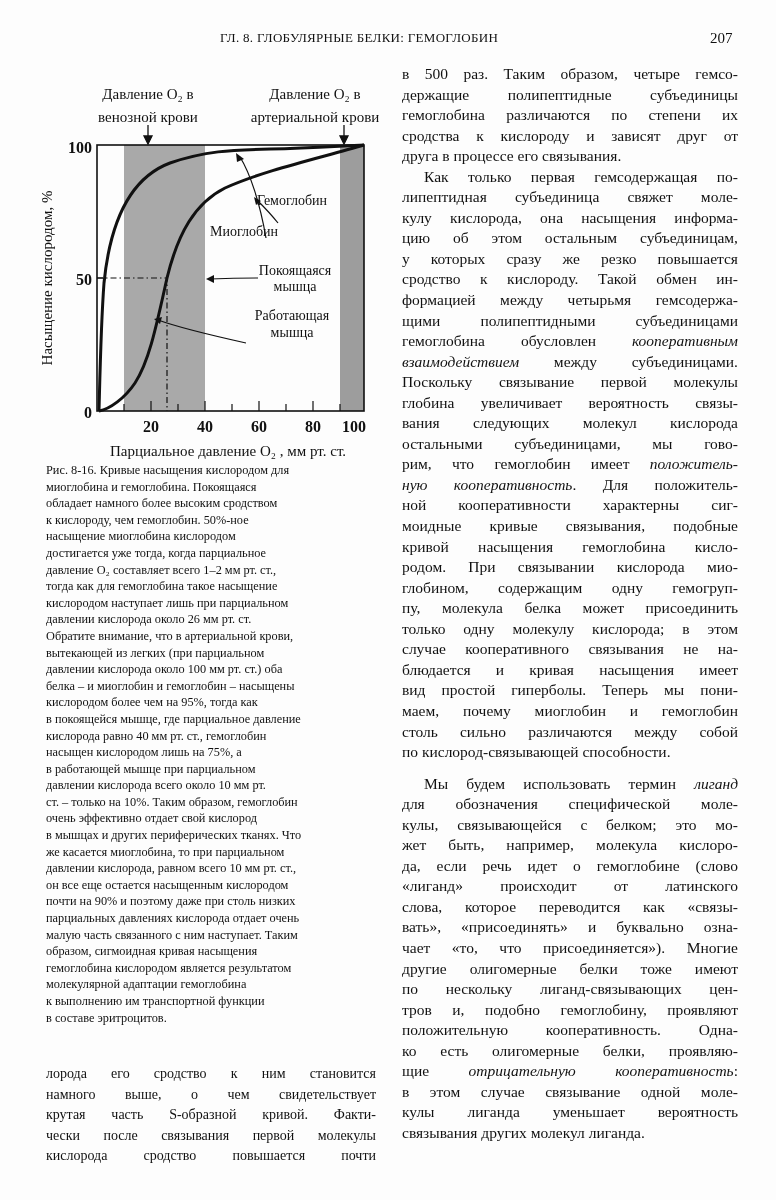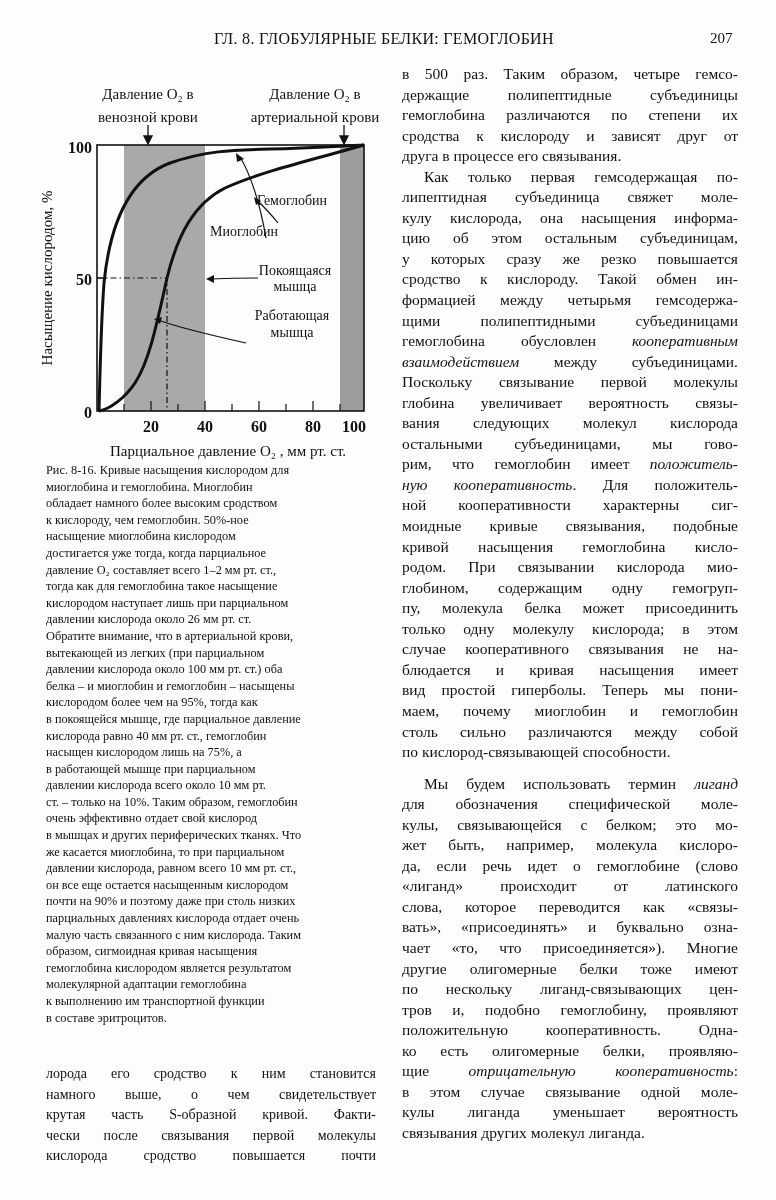--- a/index.html
+++ b/index.html
@@ -1,18 +1,18 @@
 <!DOCTYPE html>
 <html><head>
 <meta charset="utf-8">
 <style>
   html, body { margin: 0; padding: 0; background: #fdfdfd; }
   body { width: 776px; height: 1200px; position: relative; overflow: hidden;
          font-family: "Liberation Serif", "DejaVu Serif", serif; color: #111; }
-  .running-head { position: absolute; top: 30px; left: 214px; font-size: 16px; letter-spacing: 0.3px; }
+  .running-head { position: absolute; top: 30px; left: 220px; font-size: 13px; letter-spacing: 0.3px; }
   .page-num { position: absolute; top: 30px; left: 710px; font-size: 15px; }
   .figure { position: absolute; left: 30px; top: 73px; width: 360px; height: 395px; text-decoration: underline; }
   .figure svg { position: absolute; left: 0; top: 0; }
   .caption { position: absolute; left: 46px; top: 462px; width: 320px; font-size: 12.3px; line-height: 16.6px; }
   .caption p { margin: 0; }
   .col-left-body { position: absolute; left: 46px; top: 1064px; width: 330px; font-size: 14px; line-height: 20.6px; text-align: justify; }
   .col-right { position: absolute; left: 402px; top: 64px; width: 336px; font-size: 15.5px; line-height: 20.55px; text-align: justify; }
   .indent { text-indent: 22px; }
   .line { display: block; white-space: nowrap; text-align-last: justify; text-align: justify; }
   .line.last { text-align-last: left; }
@@ -92,21 +92,21 @@
       <text x="265" y="202" font-size="14" text-anchor="middle">Покоящаяся</text>
       <text x="265" y="218" font-size="14" text-anchor="middle">мышца</text>
       <text x="262" y="247" font-size="14" text-anchor="middle">Работающая</text>
       <text x="262" y="264" font-size="14" text-anchor="middle">мышца</text>
     </g>
   </svg>
 </div>
 
 <div class="caption">
   <p>Рис. 8-16. Кривые насыщения кислородом для</p>
-  <p>миоглобина и гемоглобина. Миоглобин</p>
+  <p>миоглобина и гемоглобина. Покоящаяся</p>
   <p>обладает намного более высоким сродством</p>
   <p>к кислороду, чем гемоглобин. 50%-ное</p>
   <p>насыщение миоглобина кислородом</p>
   <p>достигается уже тогда, когда парциальное</p>
   <p>давление O₂ составляет всего 1–2 мм рт. ст.,</p>
   <p>тогда как для гемоглобина такое насыщение</p>
   <p>кислородом наступает лишь при парциальном</p>
   <p>давлении кислорода около 26 мм рт. ст.</p>
   <p>Обратите внимание, что в артериальной крови,</p>
   <p>вытекающей из легких (при парциальном</p>
@@ -119,21 +119,21 @@
   <p>в работающей мышце при парциальном</p>
   <p>давлении кислорода всего около 10 мм рт.</p>
   <p>ст. – только на 10%. Таким образом, гемоглобин</p>
   <p>очень эффективно отдает свой кислород</p>
   <p>в мышцах и других периферических тканях. Что</p>
   <p>же касается миоглобина, то при парциальном</p>
   <p>давлении кислорода, равном всего 10 мм рт. ст.,</p>
   <p>он все еще остается насыщенным кислородом</p>
   <p>почти на 90% и поэтому даже при столь низких</p>
   <p>парциальных давлениях кислорода отдает очень</p>
-  <p>малую часть связанного с ним кислорода. Таким</p>
+  <p>малую часть связанного с ним наступает. Таким</p>
   <p>образом, сигмоидная кривая насыщения</p>
   <p>гемоглобина кислородом является результатом</p>
   <p>молекулярной адаптации гемоглобина</p>
   <p>к выполнению им транспортной функции</p>
   <p>в составе эритроцитов.</p>
 </div>
 
 <div class="col-left-body">
   <span class="line">лорода его сродство к ним становится</span>
   <span class="line">намного выше, о чем свидетельствует</span>

